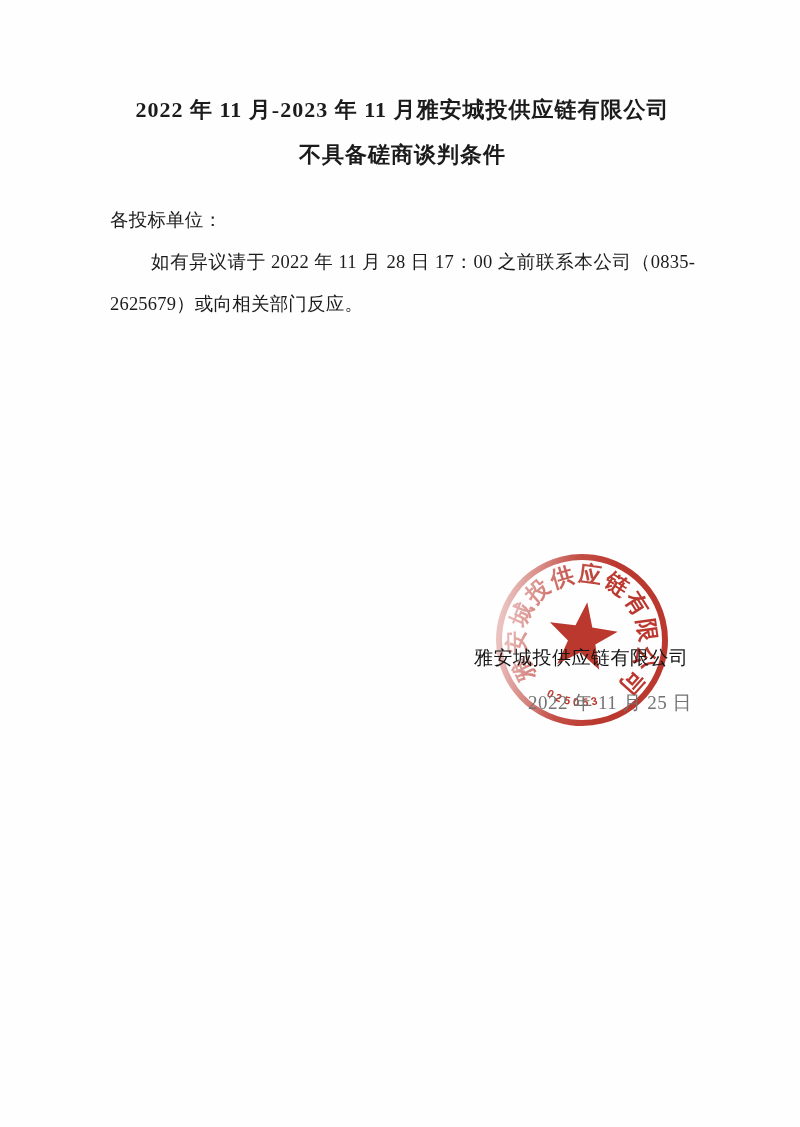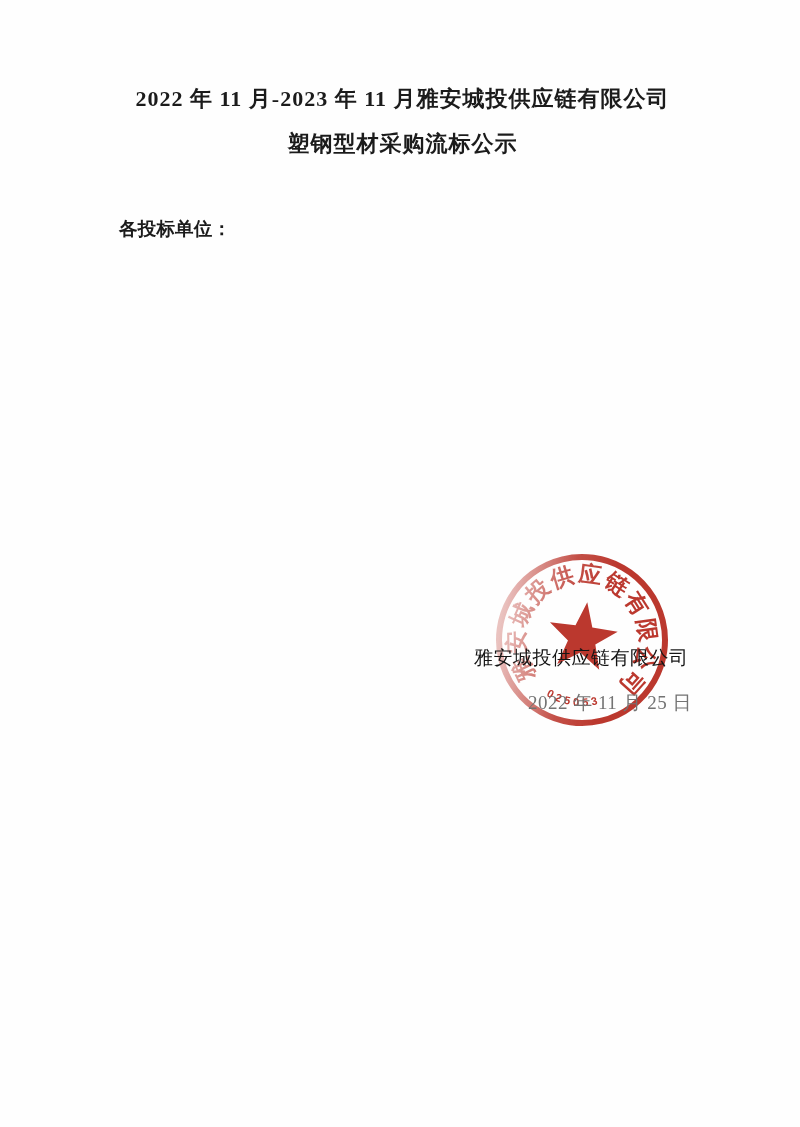--- a/index.html
+++ b/index.html
@@ -9,39 +9,39 @@
     width: 800px;
     height: 1127px;
     background: #fefefe;
     color: #1b1b1b;
     font-family: "Liberation Serif", "DejaVu Serif", serif;
     overflow: hidden;
   }
   .title-block {
     position: absolute;
     left: 110px;
-    top: 76px;
+    top: 87px;
     width: 585px;
     text-align: center;
     font-weight: 700;
     font-size: 22px;
     line-height: 45px;
     letter-spacing: 1px;
   }
   .body-block {
     position: absolute;
     left: 110px;
     top: 199px;
     width: 585px;
     font-size: 18.5px;
     line-height: 42px;
     letter-spacing: 0.2px;
     text-align: justify;
   }
-  .body-block p { margin: 9px; font-weight: bold; }
+  .body-block p { margin: 0; }
   .para { text-indent: 41px; }
   .para-first { margin-top: 5px; }
   .sig-company {
     position: absolute;
     left: 474px;
     top: 645px;
     font-size: 19px;
     letter-spacing: 0.5px;
     z-index: 3;
     color: #151515;
@@ -76,25 +76,26 @@
     font-family: "Liberation Sans", "DejaVu Sans", sans-serif;
   }
 </style>
 </head>
 <body>
 
 <div class="page">
 
   <div class="title-block">
     <div>2022 年 11 月-2023 年 11 月雅安城投供应链有限公司</div>
-    <div>塑钢型材采购流标公示</div>
+    <div>不具备磋商谈判条件</div>
   </div>
 
   <div class="body-block">
     <p class="salutation">各投标单位：</p>
+    <p class="para">如有异议请于 2022 年 11 月 28 日 17：00 之前联系本公司（0835-2625679）或向相关部门反应。</p>
   </div>
 
   <svg class="seal-svg" width="200" height="200" viewBox="0 0 200 200" xmlns="http://www.w3.org/2000/svg">
     <defs>
       <linearGradient id="sealFade" x1="0" y1="0.5" x2="1" y2="0.5">
         <stop offset="0" stop-opacity="0.30" stop-color="#b7281e"></stop>
         <stop offset="0.40" stop-opacity="0.88" stop-color="#b7281e"></stop>
         <stop offset="0.65" stop-opacity="1" stop-color="#b7281e"></stop>
       </linearGradient>
       <path id="sealArcTop" d="M 59 141 A 58 58 0 1 1 141 141" fill="none"></path>

